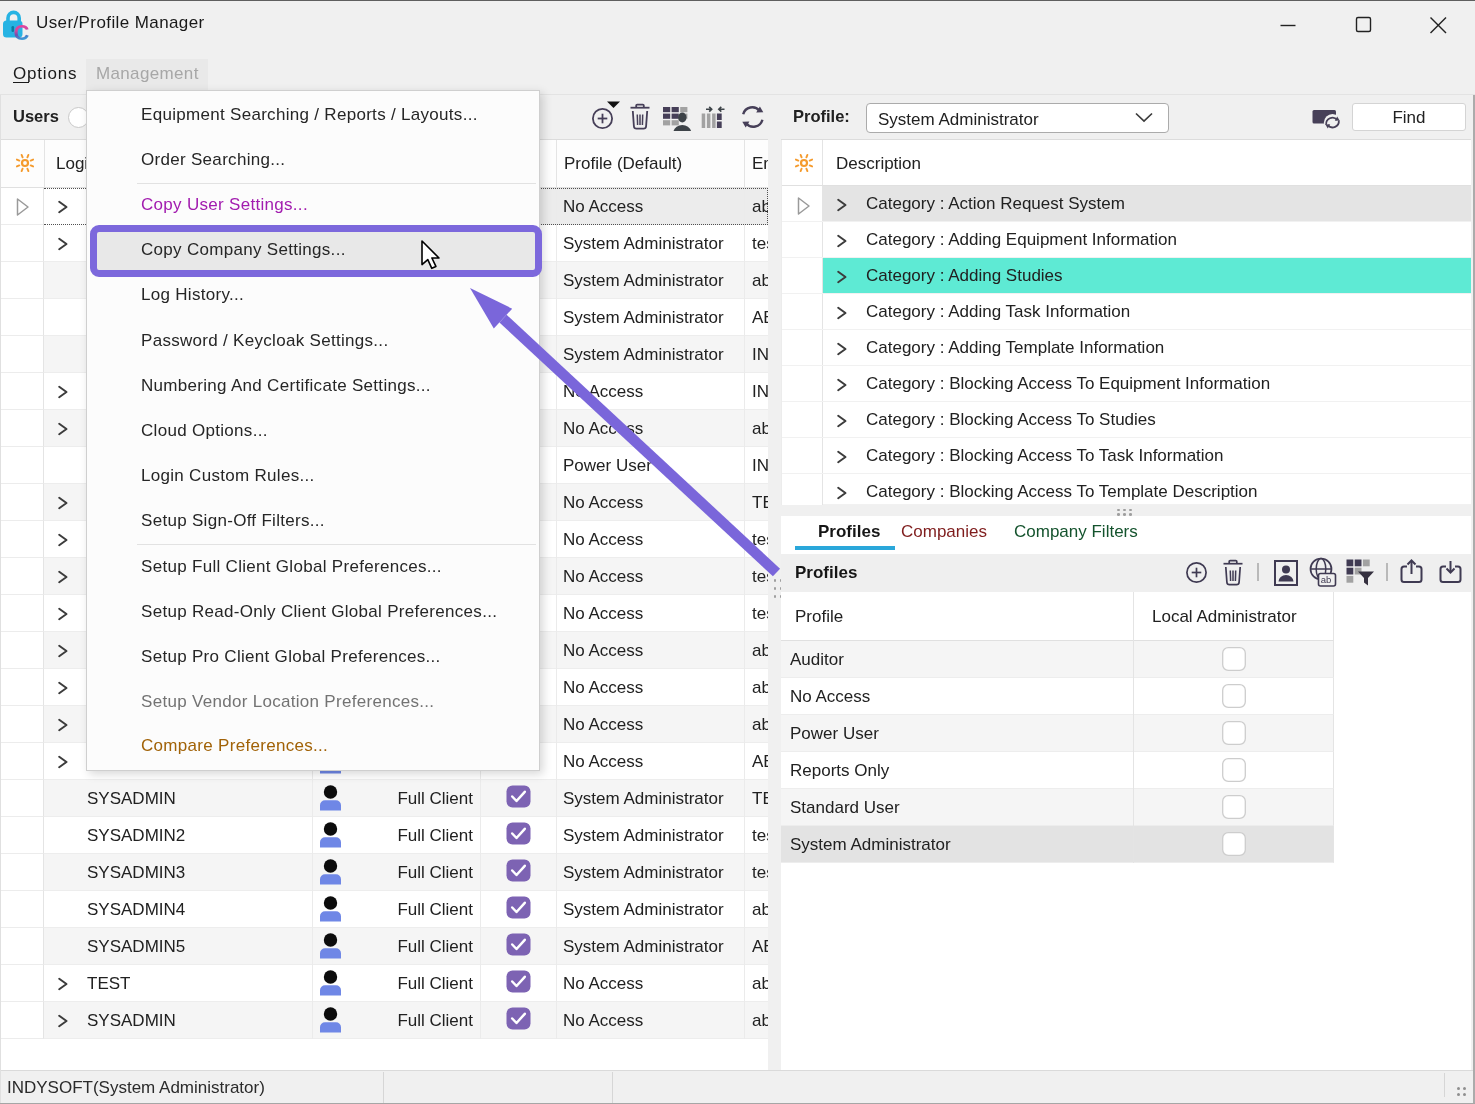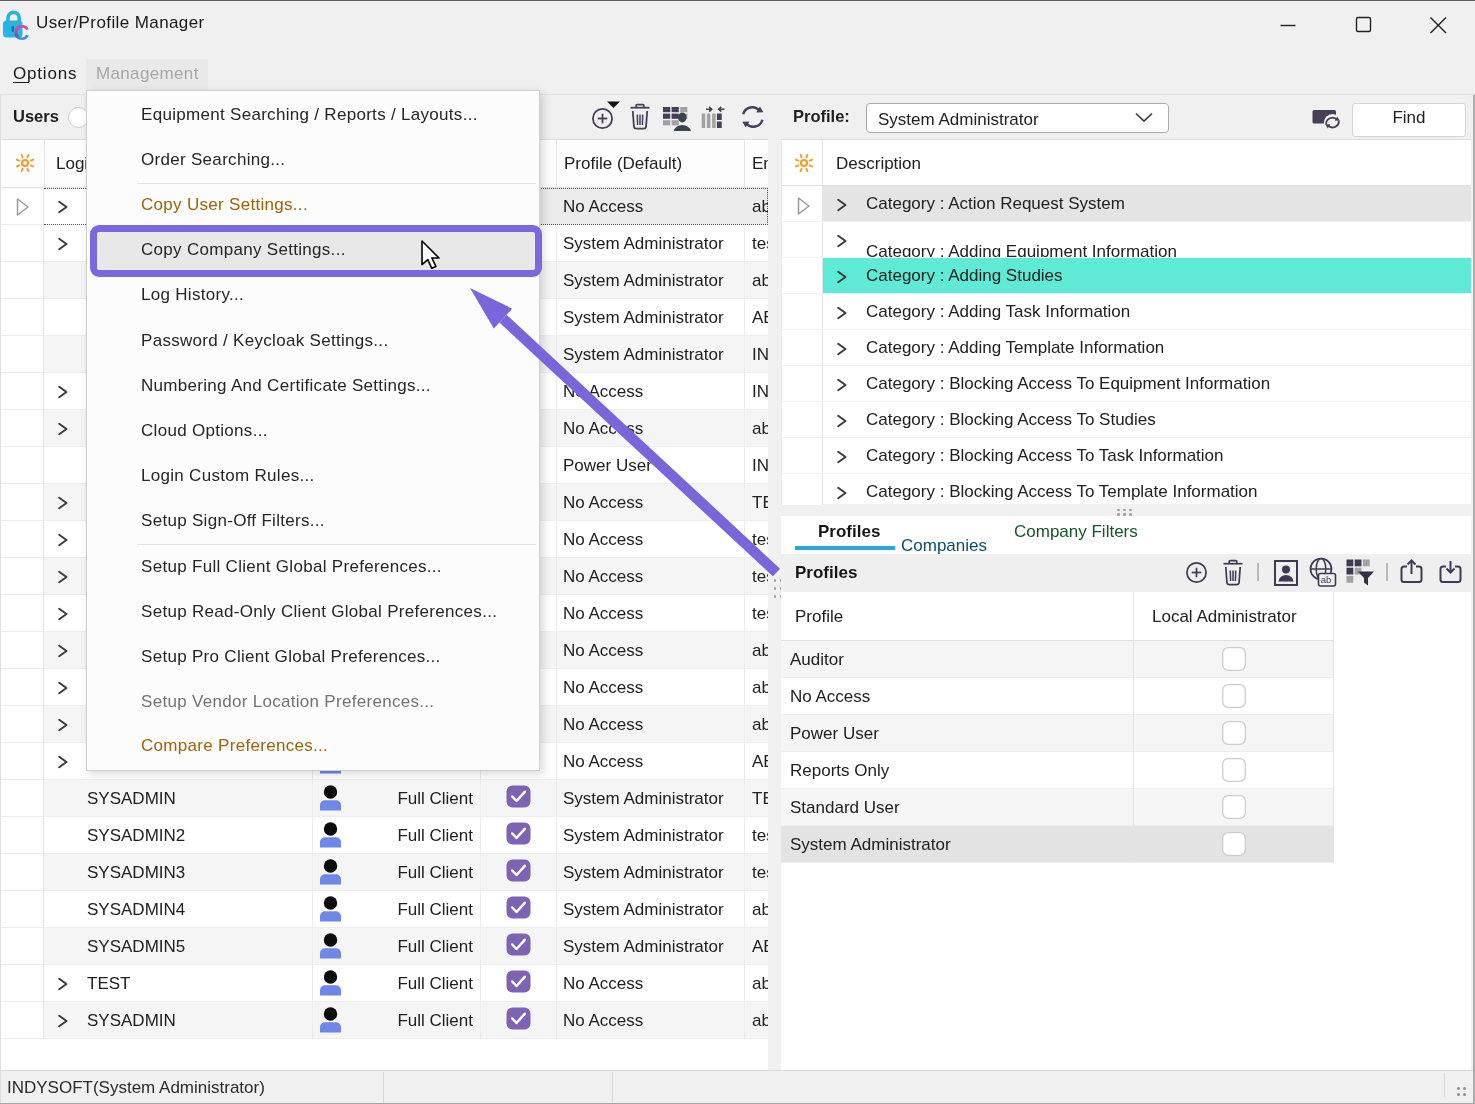--- a/index.html
+++ b/index.html
@@ -88,21 +88,21 @@
     <polyline points="2,1.5 10,9 18,1.5" fill="none" stroke="#3c3c3c" stroke-width="1.7"></polyline>
   </svg>
 <svg class="a" style="left:1309px;top:106px" width="34" height="28" viewBox="0 0 34 28">
 <rect x="3.5" y="4" width="23.5" height="13.5" rx="1.5" fill="#474058"></rect>
 <circle cx="23.5" cy="16.5" r="8.6" fill="#f0f0f0"></circle>
 <path d="M17.2,18.8 a6.3,6.3 0 0 1 11,-4.9" fill="none" stroke="#474058" stroke-width="1.8"></path>
 <polygon points="25.8,14.8 30.6,14.6 28.2,10.6" fill="#474058"></polygon>
 <path d="M29.8,14.3 a6.3,6.3 0 0 1 -11,4.9" fill="none" stroke="#474058" stroke-width="1.8"></path>
 <polygon points="21.2,18.3 16.4,18.5 18.8,22.5" fill="#474058"></polygon>
 </svg>
-<div class="a" style="left:1352px;top:103px;width:114px;height:34px;background:#fff;border:1px solid #d4d4d4;border-radius:3px;text-align:center;line-height:28px">Find</div>
+<div class="a" style="left:1352px;top:103px;width:114px;height:28px;background:#fff;border:1px solid #d4d4d4;border-radius:3px;text-align:center;line-height:28px">Find</div>
 <div class="a" style="left:0;top:139px;width:768px;height:1px;background:#dcdcdc"></div>
 <div class="a" style="left:0;top:140px;width:768px;height:930px;background:#fff"></div>
 <div class="a" style="left:0;top:140px;width:768px;height:48px;background:#fdfdfd;border-bottom:1px solid #e0e0e0"></div>
 <svg class="a" style="left:15px;top:153px" width="20" height="20" viewBox="0 0 20 20">
     <circle cx="10" cy="10" r="3" fill="none" stroke="#f59b2d" stroke-width="2.2"></circle>
     <line x1="15.7" y1="12.4" x2="18.1" y2="13.4" stroke="#f59b2d" stroke-width="1.9" stroke-linecap="round"></line>
     <line x1="12.4" y1="15.7" x2="13.4" y2="18.1" stroke="#f59b2d" stroke-width="1.9" stroke-linecap="round"></line>
     <line x1="7.6" y1="15.7" x2="6.6" y2="18.1" stroke="#f59b2d" stroke-width="1.9" stroke-linecap="round"></line>
     <line x1="4.3" y1="12.4" x2="1.9" y2="13.4" stroke="#f59b2d" stroke-width="1.9" stroke-linecap="round"></line>
     <line x1="4.3" y1="7.6" x2="1.9" y2="6.6" stroke="#f59b2d" stroke-width="1.9" stroke-linecap="round"></line>
@@ -512,21 +512,21 @@
 <div class="a" style="left:822px;top:140px;width:1px;height:365px;background:#e4e4e4"></div>
 <div class="a" style="left:836px;top:154px">Description</div>
 <div class="a" style="left:781px;top:185px;width:690px;height:1px;background:#e0e0e0"></div>
 <div class="a" style="left:823px;top:186px;width:648px;height:36px;background:#e4e4e4;border-bottom:1px solid #f1f1f1;overflow:hidden">
     <div style="position:absolute;left:43px;top:8px">Category : Action Request System</div>
   </div>
 <svg class="a" style="left:836px;top:198px" width="12" height="14" viewBox="0 0 12 14">
     <polyline points="2.2,1.8 9.5,7.0 2.2,12.2" fill="none" stroke="#3c3c3c" stroke-width="2" stroke-linejoin="round" stroke-linecap="round"></polyline>
   </svg>
 <div class="a" style="left:823px;top:222px;width:648px;height:36px;background:#fff;border-bottom:1px solid #f1f1f1;overflow:hidden">
-    <div style="position:absolute;left:43px;top:20px">Category : Adding Equipment Information</div>
+    <div style="position:absolute;left:43px;top:8px">Category : Adding Equipment Information</div>
   </div>
 <svg class="a" style="left:836px;top:234px" width="12" height="14" viewBox="0 0 12 14">
     <polyline points="2.2,1.8 9.5,7.0 2.2,12.2" fill="none" stroke="#3c3c3c" stroke-width="2" stroke-linejoin="round" stroke-linecap="round"></polyline>
   </svg>
 <div class="a" style="left:823px;top:258px;width:648px;height:36px;background:#5eead4;border-bottom:1px solid #f1f1f1;overflow:hidden">
     <div style="position:absolute;left:43px;top:8px">Category : Adding Studies</div>
   </div>
 <svg class="a" style="left:836px;top:270px" width="12" height="14" viewBox="0 0 12 14">
     <polyline points="2.2,1.8 9.5,7.0 2.2,12.2" fill="none" stroke="#3c3c3c" stroke-width="2" stroke-linejoin="round" stroke-linecap="round"></polyline>
   </svg>
@@ -554,21 +554,21 @@
 <svg class="a" style="left:836px;top:414px" width="12" height="14" viewBox="0 0 12 14">
     <polyline points="2.2,1.8 9.5,7.0 2.2,12.2" fill="none" stroke="#3c3c3c" stroke-width="2" stroke-linejoin="round" stroke-linecap="round"></polyline>
   </svg>
 <div class="a" style="left:823px;top:438px;width:648px;height:36px;background:#fff;border-bottom:1px solid #f1f1f1;overflow:hidden">
     <div style="position:absolute;left:43px;top:8px">Category : Blocking Access To Task Information</div>
   </div>
 <svg class="a" style="left:836px;top:450px" width="12" height="14" viewBox="0 0 12 14">
     <polyline points="2.2,1.8 9.5,7.0 2.2,12.2" fill="none" stroke="#3c3c3c" stroke-width="2" stroke-linejoin="round" stroke-linecap="round"></polyline>
   </svg>
 <div class="a" style="left:823px;top:474px;width:648px;height:31px;background:#fff;border-bottom:1px solid #f1f1f1;overflow:hidden">
-    <div style="position:absolute;left:43px;top:8px">Category : Blocking Access To Template Information</div>
+    <div style="position:absolute;left:43px;top:8px">Category : Blocking Access To Template Description</div>
   </div>
 <svg class="a" style="left:836px;top:486px" width="12" height="14" viewBox="0 0 12 14">
     <polyline points="2.2,1.8 9.5,7.0 2.2,12.2" fill="none" stroke="#3c3c3c" stroke-width="2" stroke-linejoin="round" stroke-linecap="round"></polyline>
   </svg>
 <svg class="a" style="left:796px;top:196px" width="16" height="20" viewBox="0 0 16 20">
     <polygon points="2.5,2 13,10 2.5,18" fill="none" stroke="#9a9a9a" stroke-width="1.5" stroke-linejoin="round"></polygon>
   </svg>
 <div class="a" style="left:782px;top:221px;width:41px;height:1px;background:#f1f1f1"></div>
 <div class="a" style="left:782px;top:257px;width:41px;height:1px;background:#f1f1f1"></div>
 <div class="a" style="left:782px;top:293px;width:41px;height:1px;background:#f1f1f1"></div>
@@ -587,21 +587,21 @@
 <div class="a" style="left:1129px;top:513px;width:2.6px;height:2.6px;border-radius:50%;background:#9f9f9f"></div>
 <div class="a" style="left:773.5px;top:579px;width:2.6px;height:2.6px;border-radius:50%;background:#9f9f9f"></div>
 <div class="a" style="left:773.5px;top:587px;width:2.6px;height:2.6px;border-radius:50%;background:#9f9f9f"></div>
 <div class="a" style="left:773.5px;top:595px;width:2.6px;height:2.6px;border-radius:50%;background:#9f9f9f"></div>
 <div class="a" style="left:779.5px;top:579px;width:2.6px;height:2.6px;border-radius:50%;background:#9f9f9f"></div>
 <div class="a" style="left:779.5px;top:587px;width:2.6px;height:2.6px;border-radius:50%;background:#9f9f9f"></div>
 <div class="a" style="left:779.5px;top:595px;width:2.6px;height:2.6px;border-radius:50%;background:#9f9f9f"></div>
 <div class="a" style="left:781px;top:516px;width:690px;height:38px;background:#fff"></div>
 <div class="a b" style="left:818px;top:522px;color:#161616">Profiles</div>
 <div class="a" style="left:795px;top:546px;width:100px;height:3.5px;background:#2aa7da"></div>
-<div class="a" style="left:901px;top:536px;color:#0c4a6e">Companies</div>
+<div class="a" style="left:901px;top:522px;color:#7f1d1d">Companies</div>
 <div class="a" style="left:1014px;top:522px;color:#14532d">Company Filters</div>
 <div class="a" style="left:781px;top:554px;width:690px;height:38px;background:#efefef"></div>
 <div class="a b" style="left:795px;top:563px;color:#161616">Profiles</div>
 <svg class="a" style="left:1186px;top:562px" width="21" height="21" viewBox="0 0 21 21">
     <circle cx="10.5" cy="10.5" r="9.6" fill="none" stroke="#3f3a52" stroke-width="1.7"></circle>
 <line x1="10.5" y1="5.7" x2="10.5" y2="15.3" stroke="#3f3a52" stroke-width="1.7"></line>
 <line x1="5.7" y1="10.5" x2="15.3" y2="10.5" stroke="#3f3a52" stroke-width="1.7"></line>
   </svg>
 <svg class="a" style="left:1221px;top:559px" width="24" height="28" viewBox="0 0 24 28">
 <path d="M8.2,4.2 V2.6 a1,1 0 0 1 1,-1 h5.6 a1,1 0 0 1 1,1 V4.2" fill="none" stroke="#3f3a52" stroke-width="1.7"></path>
@@ -688,21 +688,21 @@
 <div class="a" style="left:1456.5px;top:1086.5px;width:3px;height:3px;border-radius:50%;background:#8f8f8f"></div>
 <div class="a" style="left:1462.5px;top:1086.5px;width:3px;height:3px;border-radius:50%;background:#8f8f8f"></div>
 <div class="a" style="left:1456.5px;top:1092.5px;width:3px;height:3px;border-radius:50%;background:#8f8f8f"></div>
 <div class="a" style="left:1462.5px;top:1092.5px;width:3px;height:3px;border-radius:50%;background:#8f8f8f"></div>
 <div class="a" style="left:0;top:95px;width:1px;height:1009px;background:#e0e0e0"></div>
 <div class="a" style="left:1473px;top:95px;width:2px;height:1009px;background:#ababab"></div>
 <div class="a" style="left:0;top:1102.5px;width:1475px;height:1.5px;background:#a6a6a6"></div>
 <div class="a" style="left:86px;top:90px;width:454px;height:681px;background:#fcfcfc;border:1px solid #cfcfcf;box-shadow:3px 3px 9px rgba(0,0,0,0.16);z-index:10"></div>
 <div class="a" style="left:141px;top:104.5px;z-index:11;color:#262626;letter-spacing:0.3px">Equipment Searching / Reports / Layouts...</div>
 <div class="a" style="left:141px;top:149.7px;z-index:11;color:#262626;letter-spacing:0.3px">Order Searching...</div>
-<div class="a" style="left:141px;top:194.9px;z-index:11;color:#a16207;letter-spacing:0.3px">Copy User Settings...</div>
+<div class="a" style="left:141px;top:194.9px;z-index:11;color:#a21caf;letter-spacing:0.3px">Copy User Settings...</div>
 <div class="a" style="left:141px;top:240.1px;z-index:11;color:#262626;letter-spacing:0.3px">Copy Company Settings...</div>
 <div class="a" style="left:141px;top:285.3px;z-index:11;color:#262626;letter-spacing:0.3px">Log History...</div>
 <div class="a" style="left:141px;top:330.5px;z-index:11;color:#262626;letter-spacing:0.3px">Password / Keycloak Settings...</div>
 <div class="a" style="left:141px;top:375.7px;z-index:11;color:#262626;letter-spacing:0.3px">Numbering And Certificate Settings...</div>
 <div class="a" style="left:141px;top:420.9px;z-index:11;color:#262626;letter-spacing:0.3px">Cloud Options...</div>
 <div class="a" style="left:141px;top:466.1px;z-index:11;color:#262626;letter-spacing:0.3px">Login Custom Rules...</div>
 <div class="a" style="left:141px;top:511.3px;z-index:11;color:#262626;letter-spacing:0.3px">Setup Sign-Off Filters...</div>
 <div class="a" style="left:141px;top:556.5px;z-index:11;color:#262626;letter-spacing:0.3px">Setup Full Client Global Preferences...</div>
 <div class="a" style="left:141px;top:601.7px;z-index:11;color:#262626;letter-spacing:0.3px">Setup Read-Only Client Global Preferences...</div>
 <div class="a" style="left:141px;top:646.9px;z-index:11;color:#262626;letter-spacing:0.3px">Setup Pro Client Global Preferences...</div>

